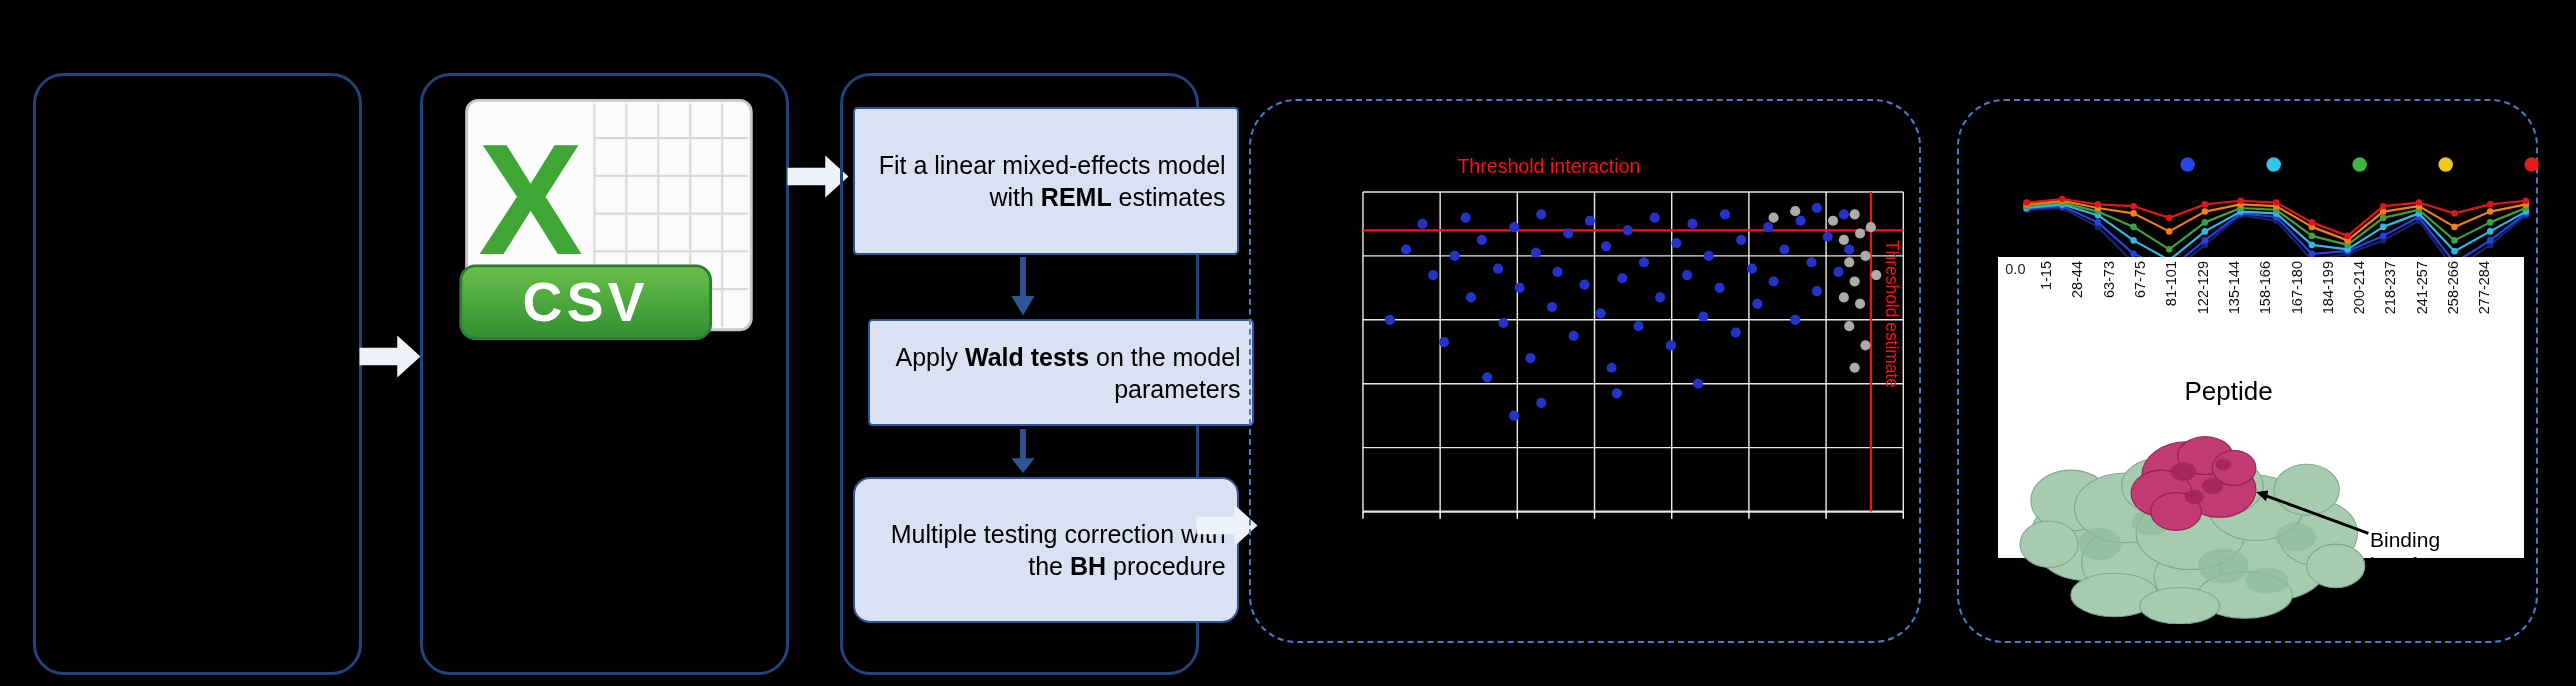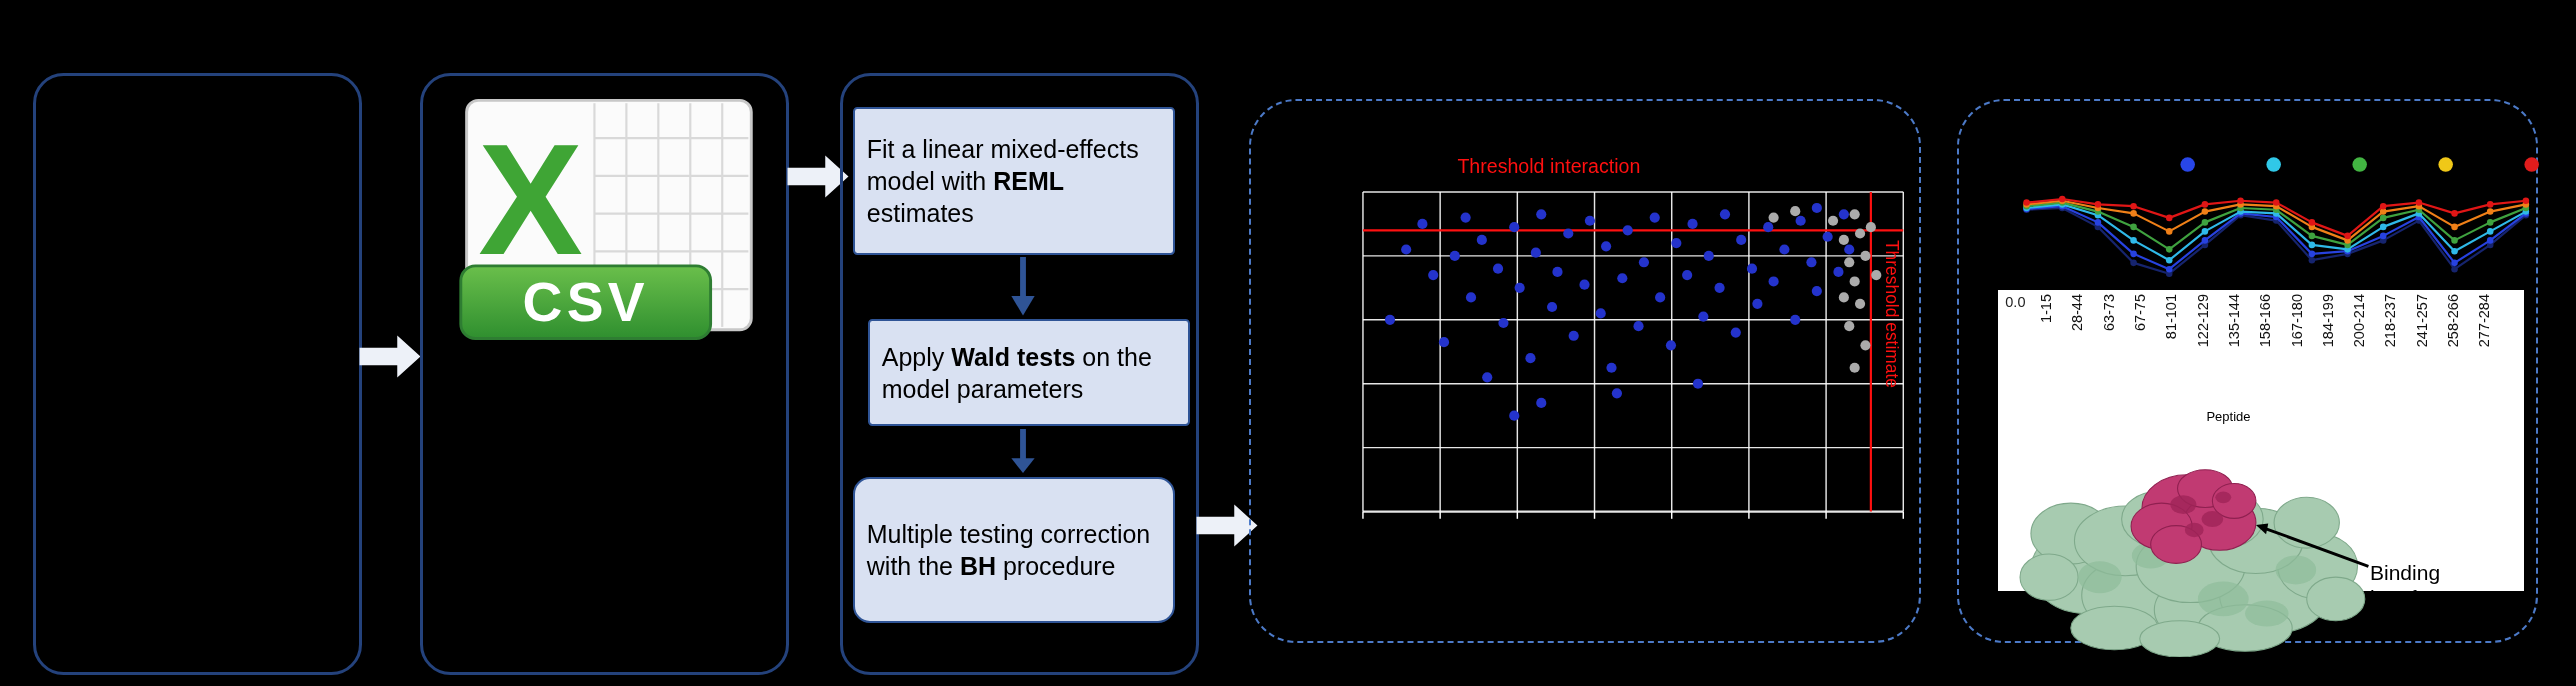--- a/index.html
+++ b/index.html
@@ -19,51 +19,51 @@
   #box4{left:1249px;width:672px;}
   #box5{left:1957px;width:581px;}
 
   
   .flow-arrow{position:absolute;width:64px;height:45px;}
   #arrowA{left:358px;top:334px;}
   #arrowB{left:786px;top:154px;}
   #arrowC{left:1195px;top:503px;}
 
   
-  .step{position:absolute;left:10.2px;width:322px;background:var(--step-fill,#D9E1F2);
+  .step{position:absolute;left:10.2px;width:386px;background:var(--step-fill,#D9E1F2);
         border:2.2px solid var(--step-border,#2F5496);border-radius:4.4px;box-sizing:border-box;
-        display:flex;align-items:center;justify-content:center;text-align:left;
+        display:flex;align-items:center;justify-content:center;text-align:right;
         font-size:25px;line-height:1.28;color:#000;padding:4.4px 11.6px;}
   .step b{font-weight:700;}
   #step1{top:30.5px;height:148px;}
   #step2{top:243px;height:107px;margin-left:15px;}
   #step3{top:401px;height:146px;border-radius:17px;}
   .dn{position:absolute;left:164px;width:32px;}
   #dn1{top:181px;height:60px;}
   #dn2{top:353px;height:45px;}
 
   
   .csv-icon{position:absolute;left:32px;top:16px;width:305px;height:281px;}
 
   
   .scatter-svg{position:absolute;left:80px;top:47px;width:581px;height:393px;}
   .red-label{fill:var(--threshold-red,#FF1010);font-size:27px;}
   .red-label-v{fill:var(--threshold-red,#FF1010);font-size:24px;}
 
   
   .uptake-svg{position:absolute;left:51px;top:52px;width:531px;height:127px;}
-  .white-panel{position:absolute;left:39px;top:189px;width:526px;height:301px;
+  .white-panel{position:absolute;left:39px;top:156px;width:526px;height:301px;
                background:var(--panel-white,#fff);}
   .ytick{position:absolute;left:7.3px;top:4.4px;font-size:14.5px;color:#222;}
   .pep-labels{position:absolute;left:41px;right:32px;top:4.4px;height:110px;
               display:flex;justify-content:space-between;align-items:flex-start;}
   .pep{display:block;writing-mode:vertical-rl;transform:rotate(180deg);
        font-size:14.5px;color:#111;line-height:1;}
   .pep-xlabel{position:absolute;left:0;right:65px;top:119px;text-align:center;
-              font-size:13px;color:#000;}
+              font-size:26px;color:#000;}
   .protein-svg{position:absolute;left:7.3px;top:142px;width:512px;height:225px;}
   .binding-label{position:absolute;left:372px;top:270px;width:149px;
                  font-size:21px;line-height:1.2;color:#000;}
 </style>
 </head>
 <body>
 
 <div class="canvas">
 
   <div class="obox" id="box1"></div>

